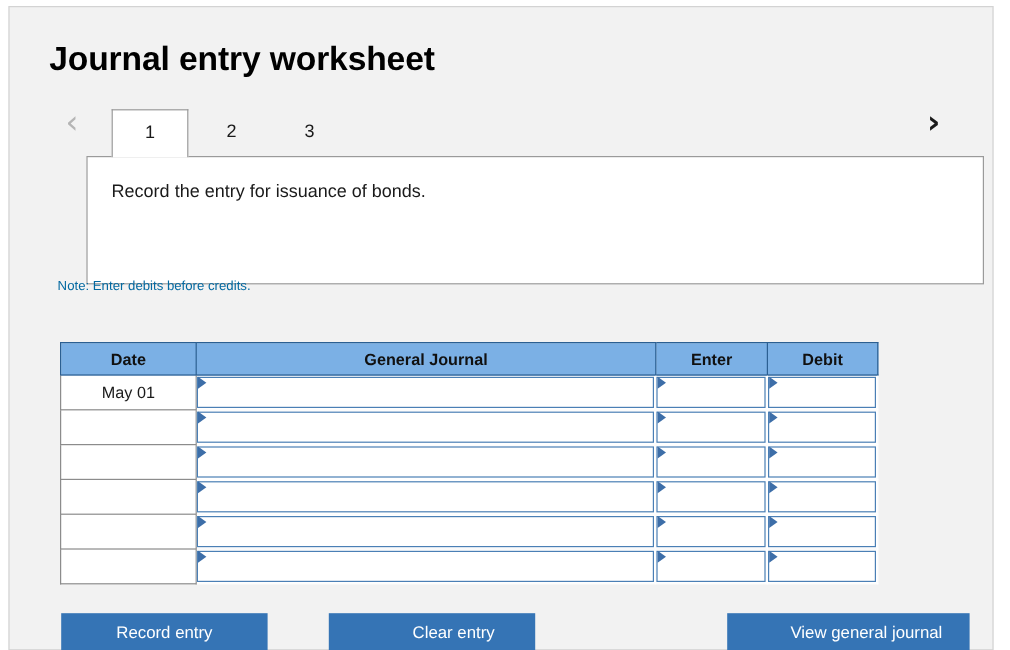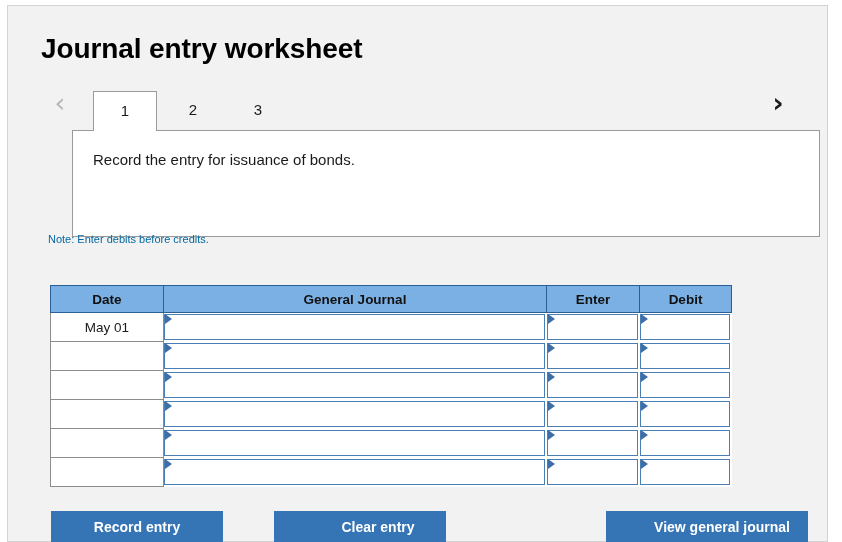--- a/index.html
+++ b/index.html
@@ -179,21 +179,21 @@
   col.col-credit  { width: 92px;  }
 
   
   .action-button {
     position: absolute;
     top: 505px;
     height: 32px;
     background: #3574b5;
     color: #ffffff;
     font-size: 14px;
-    font-weight: bold;
+    font-weight: normal;
     border: none;
     padding: 0;
     font-family: "Liberation Sans", sans-serif;
     cursor: pointer;
     text-align: center;
     line-height: 32px;
   }
   #record-entry-button      { left: 43px;  width: 172px; }
   #clear-entry-button       { left: 266px; width: 172px; padding-left: 36px; }
   #view-general-journal-btn { left: 598px; width: 202px; padding-left: 30px; }

